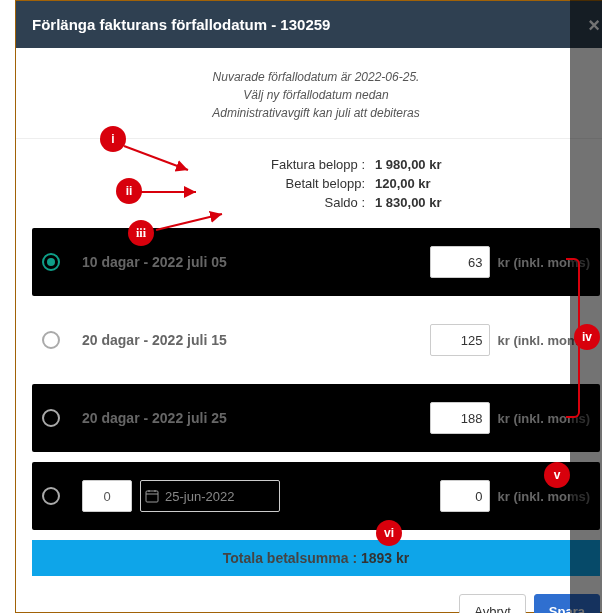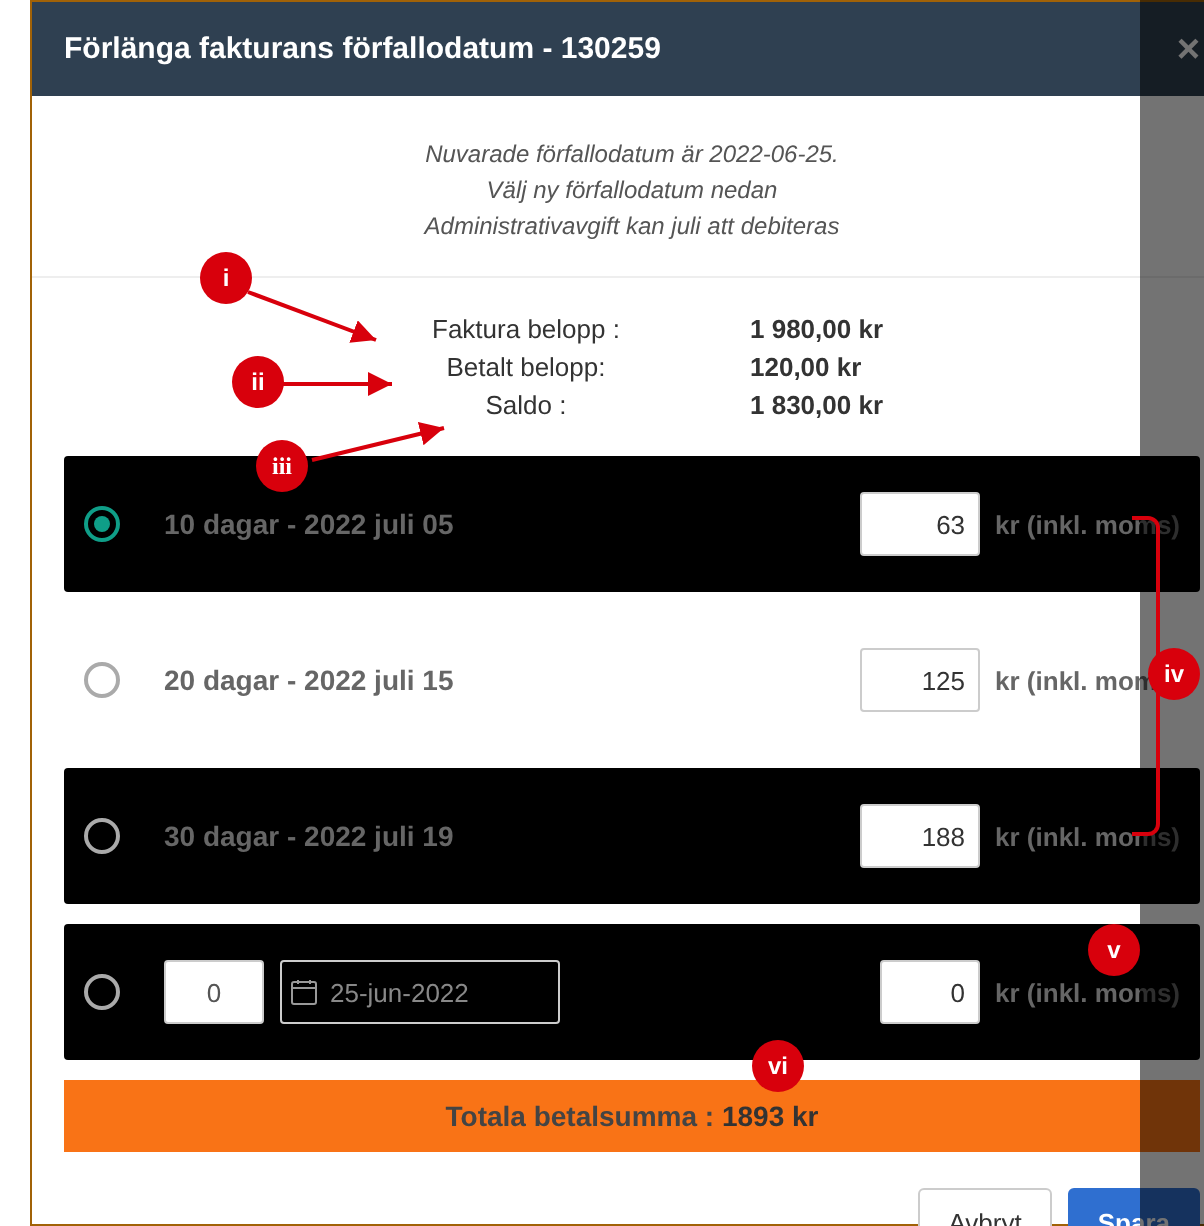--- a/index.html
+++ b/index.html
@@ -9,39 +9,39 @@
   .shade { position: absolute; left: 570px; top: 0; width: 32px; height: 613px; background: rgba(0,0,0,0.55); }
 
   .titlebar { background: #2f4051; color: #fff; height: 47px; display: flex; align-items: center; justify-content: space-between; padding: 0 16px; font-size: 15px; font-weight: bold; }
   .titlebar .close { font-size: 20px; font-weight: bold; cursor: pointer; line-height: 1; }
 
   .intro { text-align: center; color: #555; font-size: 12px; padding: 18px 20px 14px; border-bottom: 1px solid #eee; font-style: italic; }
   .intro div { margin: 4px 0; }
 
   .amounts { padding: 14px 0 14px 0; }
   .amounts-row { display: flex; justify-content: center; align-items: center; font-size: 13px; color: #333; margin: 4px 0; }
-  .amounts-row .lbl { width: 210px; text-align: center; padding-right: 6px; color: #333; }
+  .amounts-row .lbl { width: 210px; text-align: right; padding-right: 6px; color: #333; }
   .amounts-row .val { width: 100px; text-align: left; font-weight: bold; padding-left: 4px; }
 
   .opts { padding: 0 16px; }
   .opt { display: flex; align-items: center; padding: 18px 10px; border-radius: 2px; margin-bottom: 10px; }
   .opt.alt { background: #000000; }
   .radio { width: 18px; height: 18px; border: 2px solid #aaa; border-radius: 50%; margin-right: 22px; position: relative; flex: none; }
   .radio.sel { border-color: #0f9e88; }
   .radio.sel::after { content: ""; position: absolute; inset: 3px; background: #0f9e88; border-radius: 50%; }
   .opt-label { flex: 1; font-weight: bold; color: #666; font-size: 14px; }
   .opt-input { width: 60px; height: 32px; border: 1px solid #ccc; border-radius: 2px; text-align: right; padding: 0 6px; font-size: 13px; color: #333; margin-right: 8px; }
   .opt-input.sm { width: 50px; }
   .suffix { font-weight: bold; color: #666; font-size: 13px; white-space: nowrap; }
 
   .opt-custom .days-in { width: 50px; height: 32px; border: 1px solid #ccc; border-radius: 2px; text-align: center; font-size: 13px; color: #555; margin-right: 8px; }
   .date-in { display: flex; align-items: center; border: 1px solid #ccc; border-radius: 2px; height: 32px; padding: 0 4px; color: #888; font-size: 13px; width: 140px; margin-right: auto; }
   .date-in .cal { margin-right: 6px; display: inline-flex; }
 
-  .totalbar { background: #f97316; text-align: center; padding: 10px 0; font-size: 14px; color: #444; font-weight: bold; margin: 0 16px 18px; }
+  .totalbar { background: #0ea5e9; text-align: center; padding: 10px 0; font-size: 14px; color: #444; font-weight: bold; margin: 0 16px 18px; }
   .totalbar .amt { color: #333; }
 
   .btns { display: flex; justify-content: flex-end; padding: 0 16px 16px; gap: 8px; }
   .btn { height: 34px; padding: 0 14px; font-size: 13px; border-radius: 3px; cursor: pointer; }
   .btn.cancel { background: #fff; border: 1px solid #ccc; color: #333; }
   .btn.save { background: #2f6fd0; border: 1px solid #2f6fd0; color: #fff; font-weight: bold; }
 
   
   .badge { position: absolute; width: 26px; height: 26px; border-radius: 50%; background: #d8000c; color: #fff; font-size: 12px; font-weight: bold; display: flex; align-items: center; justify-content: center; z-index: 50; }
   .svg-overlay { position: absolute; left: 0; top: 0; width: 570px; height: 613px; pointer-events: none; z-index: 40; }
@@ -90,21 +90,21 @@
 
       <div class="opt">
         <span class="radio"></span>
         <span class="opt-label">20 dagar - 2022 juli 15</span>
         <input class="opt-input" value="125" style="">
         <span class="suffix">kr (inkl. moms)</span>
       </div>
 
       <div class="opt alt">
         <span class="radio"></span>
-        <span class="opt-label">30 dagar - 2022 juli 19</span>
+        <span class="opt-label">20 dagar - 2022 juli 25</span>
         <input class="opt-input" value="188" style="">
         <span class="suffix">kr (inkl. moms)</span>
       </div>
 
       <div class="opt alt opt-custom">
         <span class="radio"></span>
         <input class="days-in" value="0" style="">
         <span class="date-in">
           <span class="cal">
             <svg width="14" height="14" viewBox="0 0 14 14">

